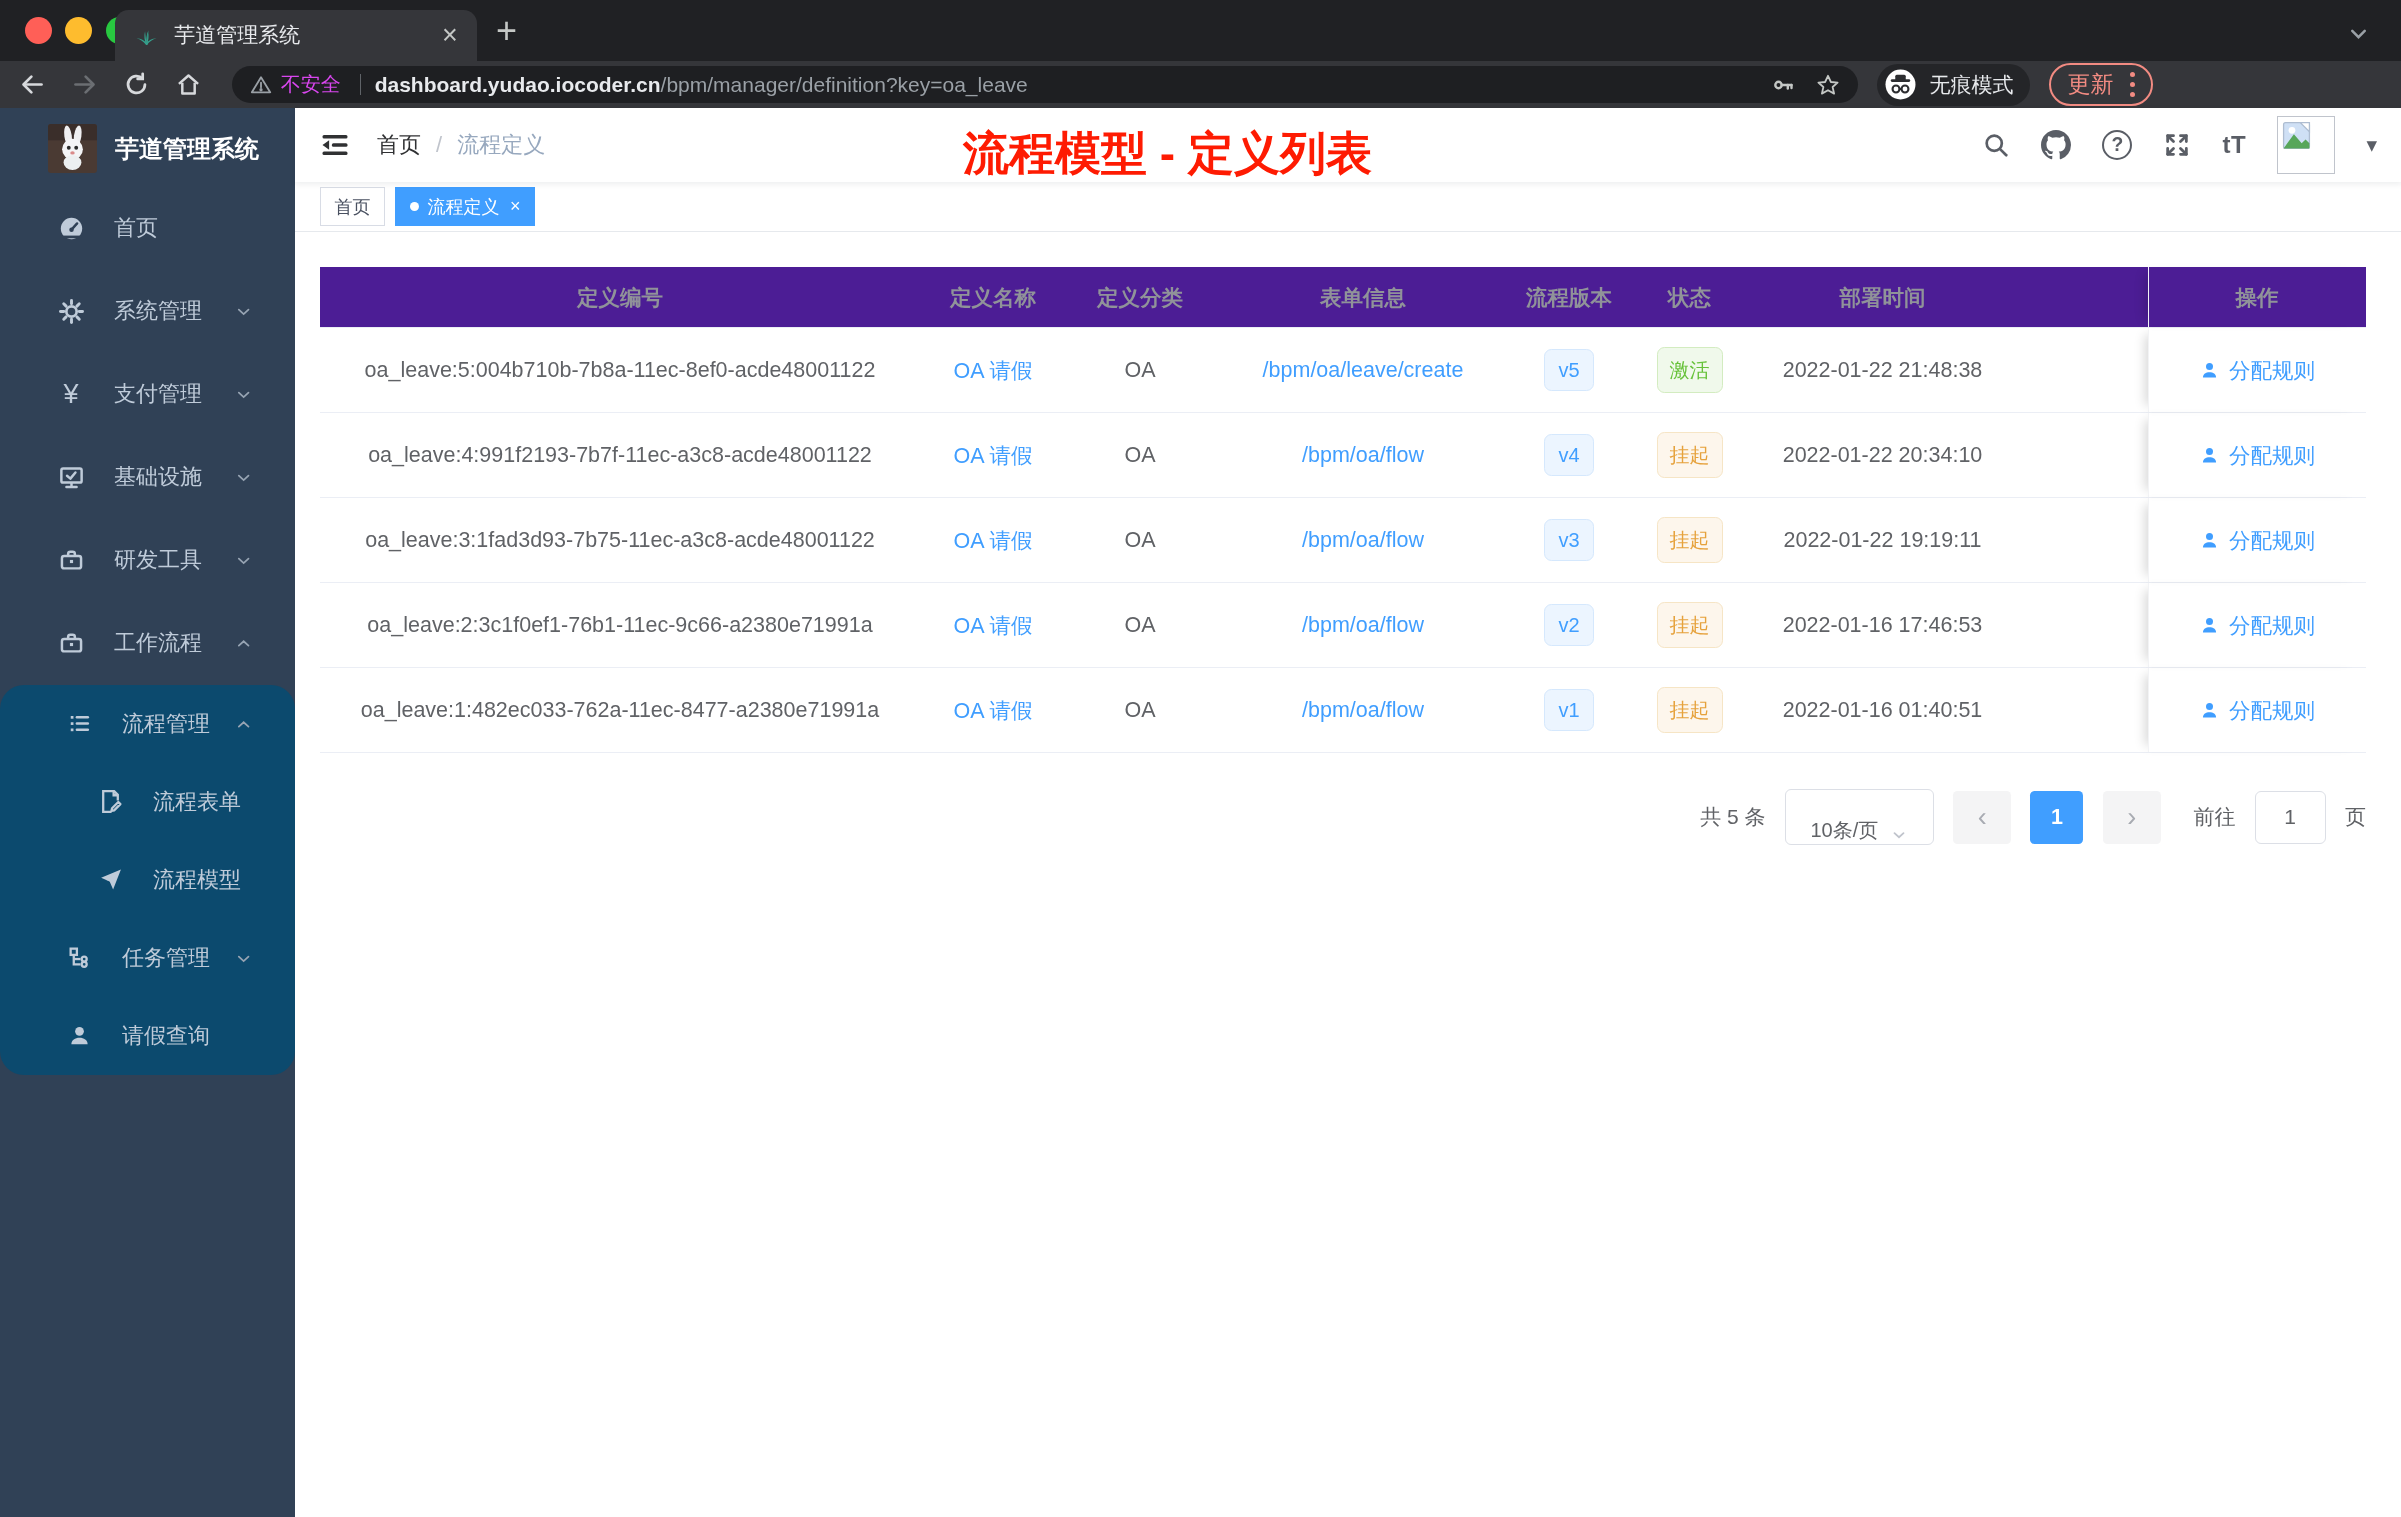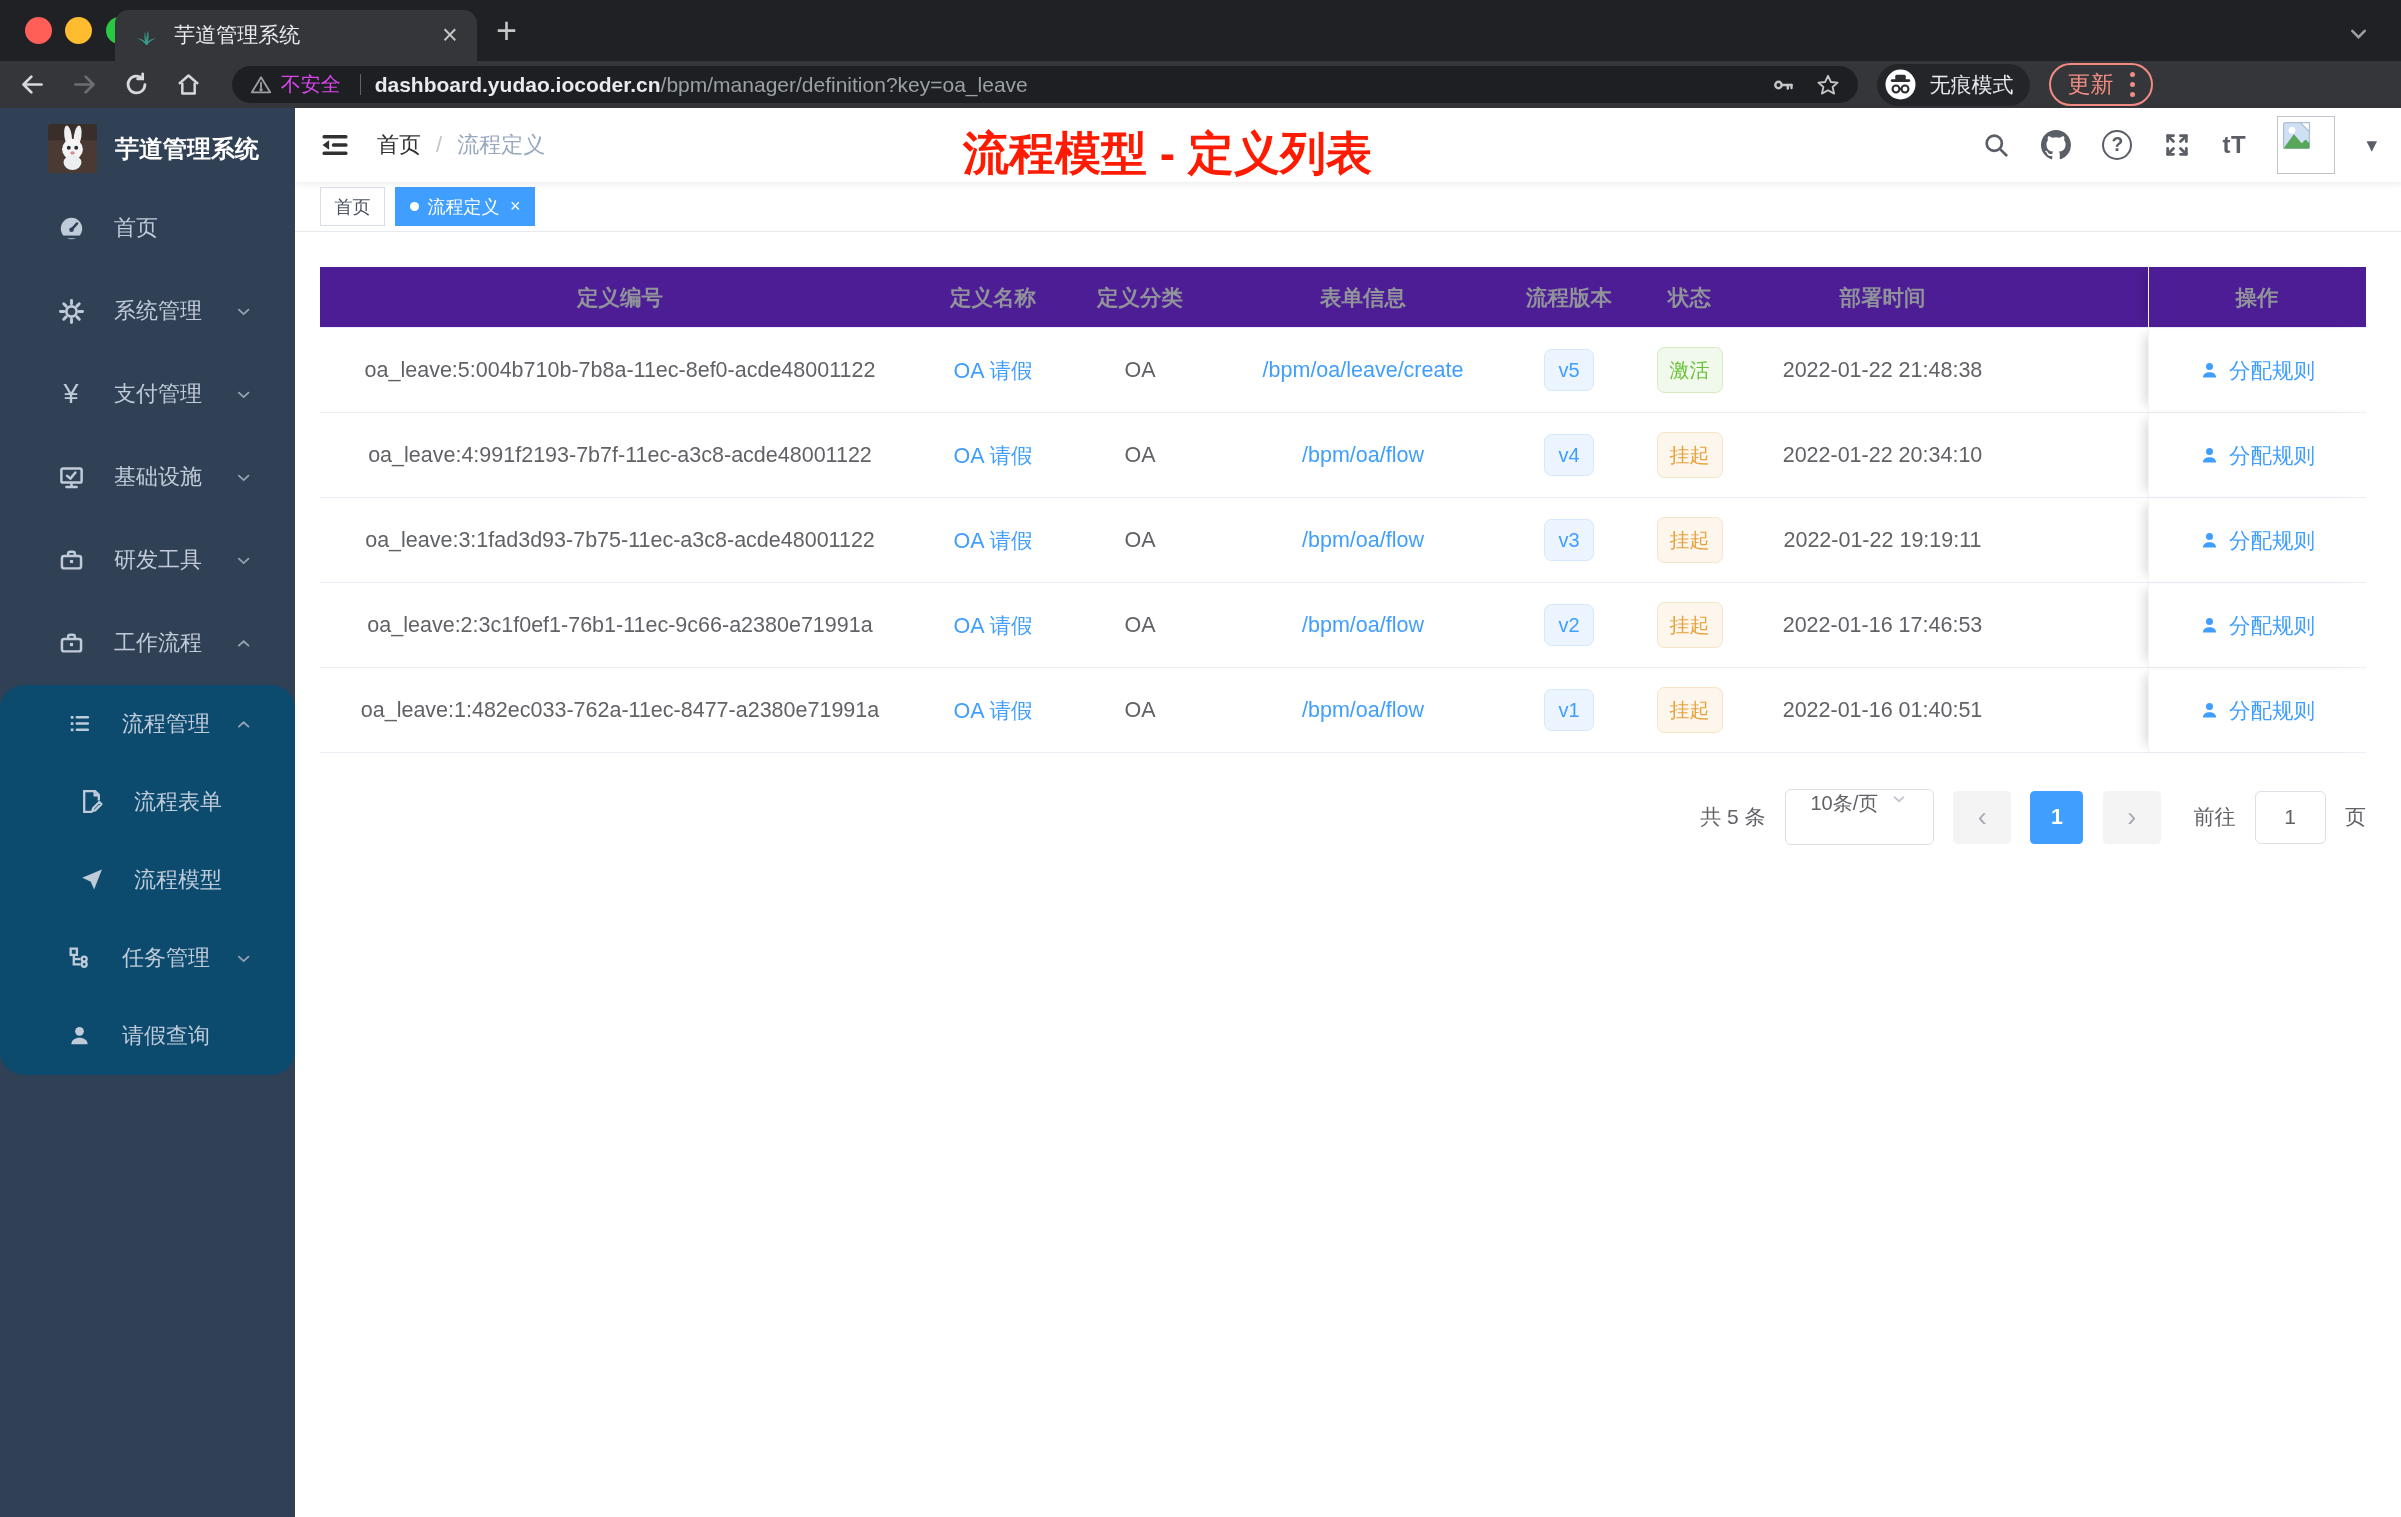--- a/index.html
+++ b/index.html
@@ -45,21 +45,21 @@
   .logo-row { display:flex; align-items:center; gap:18px; padding:16.3px 0 13.4px 48px; }
   .logo-img { width:49px; height:49px; border-radius:3px; overflow:hidden; flex:none; }
   .logo-title { color:#fff; font-size:24px; font-weight:bold; white-space:nowrap; }
   .menu-item { position:relative; height:83px; display:flex; align-items:center; padding-left:56px;
     color:#bfcbd9; font-size:22px; cursor:pointer; }
   .menu-item .mi-icon { width:30px; margin-right:28px; display:flex; justify-content:center; color:#bfcbd9; }
   .yen-glyph { font-size:27px; color:#bfcbd9; }
   .chev { position:absolute; right:42px; top:50%; margin-top:-9px; color:#97a4b3; }
   .submenu { background:#0c4a6e;border-radius:24px; }
   .submenu .menu-item { height:78px; }
-  .pl1 { padding-left:64px; } .pl2 { padding-left:76px; }
+  .pl1 { padding-left:64px; } .pl2 { padding-left:95px; }
 
   
   .main { position:absolute; left:295px; top:0; width:2107px; height:1409px; }
   .navbar { position:relative; height:74px; background:#fff; display:flex; align-items:center;
     padding:0 25px; box-shadow:0 1.5px 6px rgba(0,21,41,.08); }
   .fold { margin-right:27px; }
   .crumb-home { color:#303133; font-size:22px; }
   .crumb-sep { color:#c0c4cc; font-size:22px; margin:0 15px; }
   .crumb-cur { color:#97a8be; font-size:22px; }
   .annotation { position:absolute; left:668px; top:15px; color:#fe1b02; font-size:46px; font-weight:bold;
@@ -98,21 +98,21 @@
     border-radius:7.4px; color:#409eff; font-size:20px; }
   .badge-s { display:inline-block; padding:8.2px 12px; border-radius:7.4px; font-size:20px; }
   .badge-s.success { background:#f0f9eb; border:1.5px solid #d3ecc0; color:#67c23a; }
   .badge-s.warning { background:#fdf6ec; border:1.5px solid #f6e5c5; color:#e6a23c; }
   .op-link { display:flex; align-items:center; gap:9px; color:#409eff; font-size:21.5px; cursor:pointer; }
 
   
   .pager { margin:36px 36px 0 0; display:flex; justify-content:flex-end; align-items:center;
     gap:19.3px; color:#606266; font-size:21px; }
   .psel { width:149px; height:56px; border:1.5px solid #dcdfe6; border-radius:6px; display:flex;
-    align-items:flex-start; justify-content:center; gap:12px; color:#606266; font-size:20px; }
+    align-items:flex-end; justify-content:center; gap:12px; color:#606266; font-size:20px; }
   .pbtn { width:58px; height:53px; background:#f4f4f5; border-radius:4.5px; display:flex;
     align-items:center; justify-content:center; color:#a8abb2; font-size:27px; }
   .pnum { width:53px; height:53px; background:#409eff; border-radius:4.5px; display:flex;
     align-items:center; justify-content:center; color:#fff; font-weight:bold; font-size:21.5px; }
   .pgoto-input { width:71px; height:53px; border:1.5px solid #dcdfe6; border-radius:6px;
     text-align:center; font-size:21px; color:#606266; outline:none;
     font-family:"Liberation Sans","DejaVu Sans",sans-serif; }
 </style>
 </head>
 <body>

